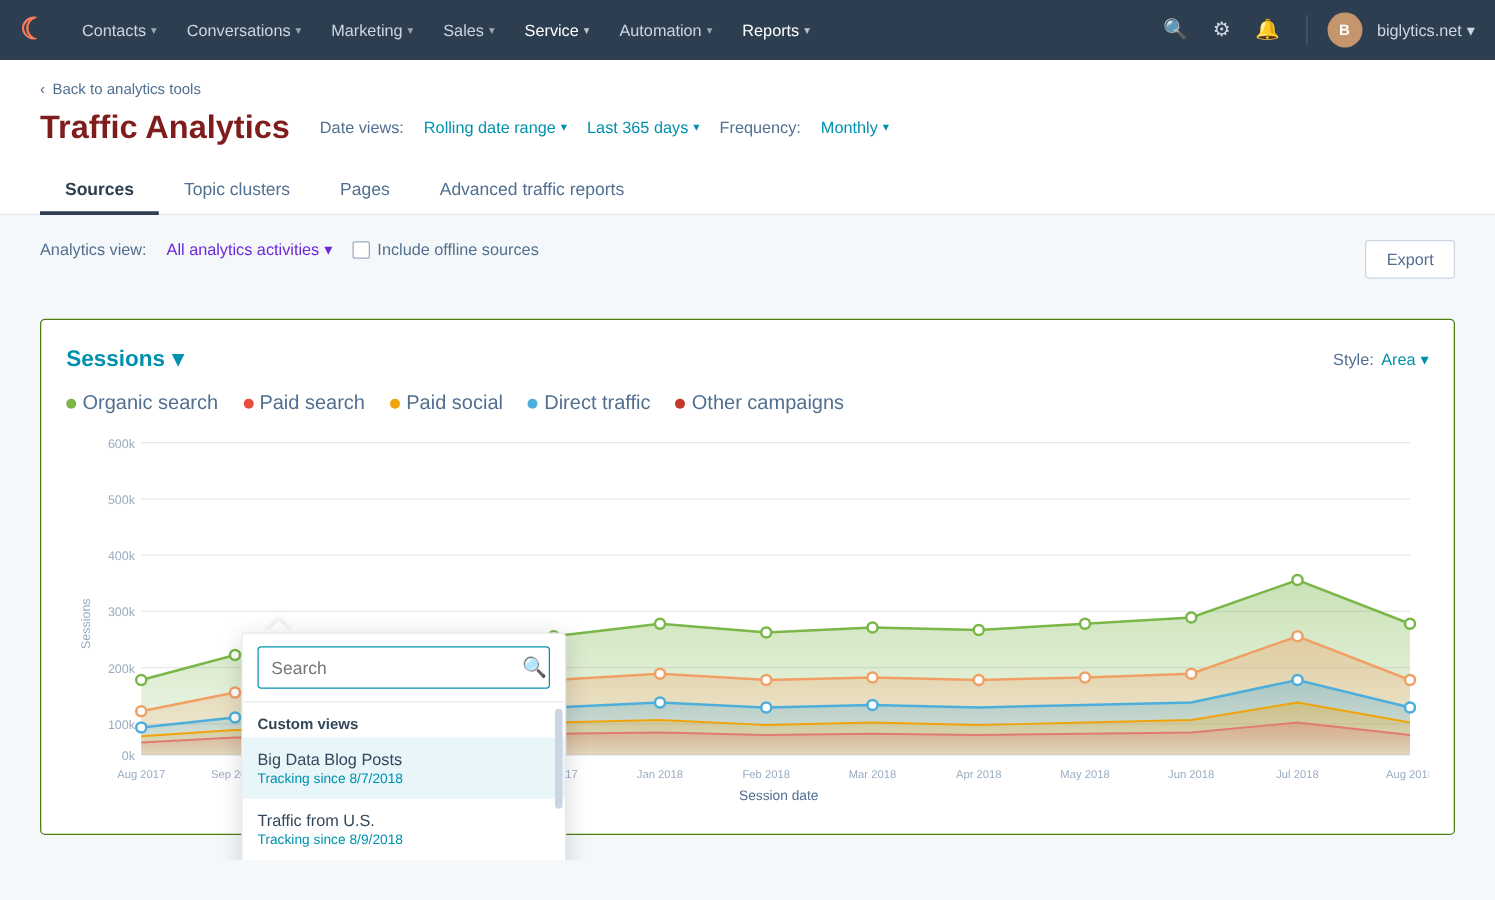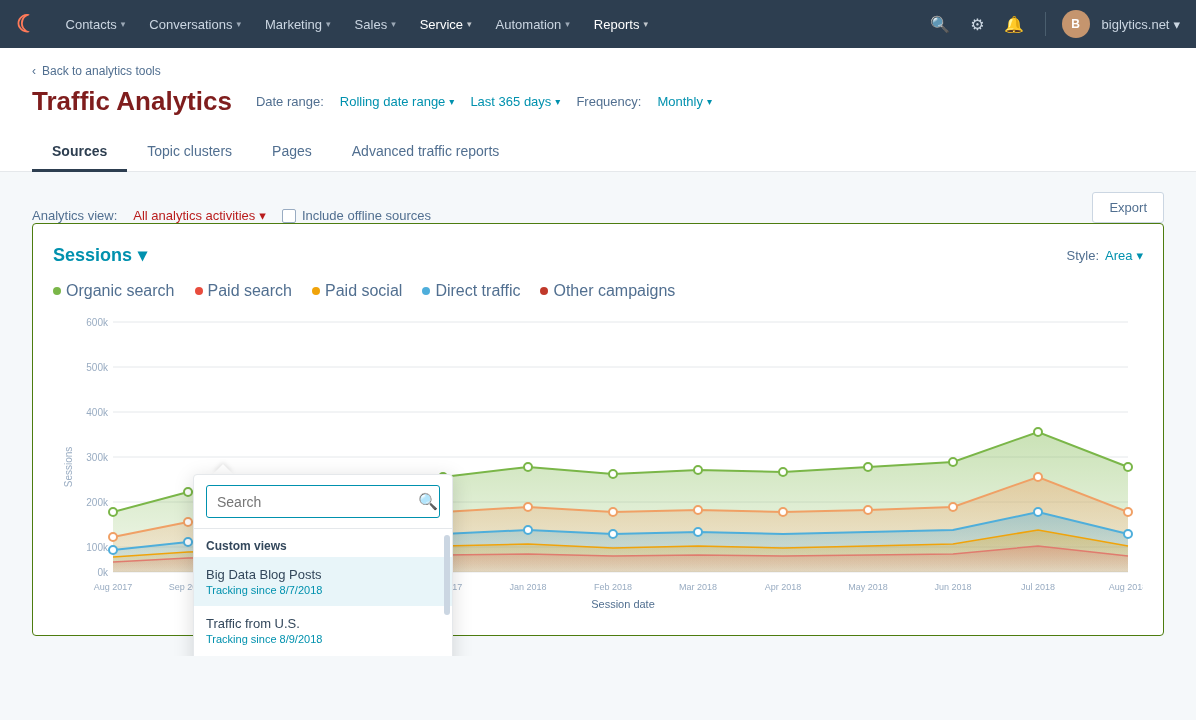--- a/index.html
+++ b/index.html
@@ -110,25 +110,25 @@
       border-bottom: 3px solid #2d3e50;
     }
 
     
     .main-content {
       padding: 20px 32px;
     }
 
     
     .analytics-controls {
-      display: flex; align-items: flex-end; gap: 16px; margin-bottom: 0;
+      display: flex; align-items: flex-start; gap: 16px; margin-bottom: 32px;
     }
     .analytics-label { color: #516f90; font-size: 13px; }
     .analytics-view-btn {
-      color: #b91c1c; font-size: 13px; cursor: pointer; display: flex; align-items: center; gap: 4px; font-weight: 500; position: relative;
+      color: #6d28d9; font-size: 13px; cursor: pointer; display: flex; align-items: center; gap: 4px; font-weight: 500; position: relative;
     }
     .include-offline {
       display: flex; align-items: center; gap: 6px; color: #516f90; font-size: 13px;
     }
     .checkbox-ui {
       width: 14px; height: 14px; border: 1.5px solid #99acc2; border-radius: 2px; background: #fff;
     }
     .controls-right { margin-left: auto; display: flex; gap: 10px; }
     .btn-export {
       border: 1.5px solid #cbd6e2; background: #fff; color: #516f90; padding: 7px 16px;
@@ -285,21 +285,21 @@
 </nav>
 
 <div class="page-header">
   <div class="breadcrumb">
     <span>‹</span>
     <span>Back to analytics tools</span>
   </div>
   <div class="page-title-row">
     <div class="page-title">Traffic Analytics</div>
     <div class="date-controls">
-      <span class="date-label">Date range:</span>
+      <span class="date-label">Date views:</span>
       <div class="date-btn">
         <span>Rolling date range</span>
         <span class="chevron">▾</span>
       </div>
       <div class="date-btn">
         <span>Last 365 days</span>
         <span class="chevron">▾</span>
       </div>
       <span class="freq-label">Frequency:</span>
       <div class="date-btn">

